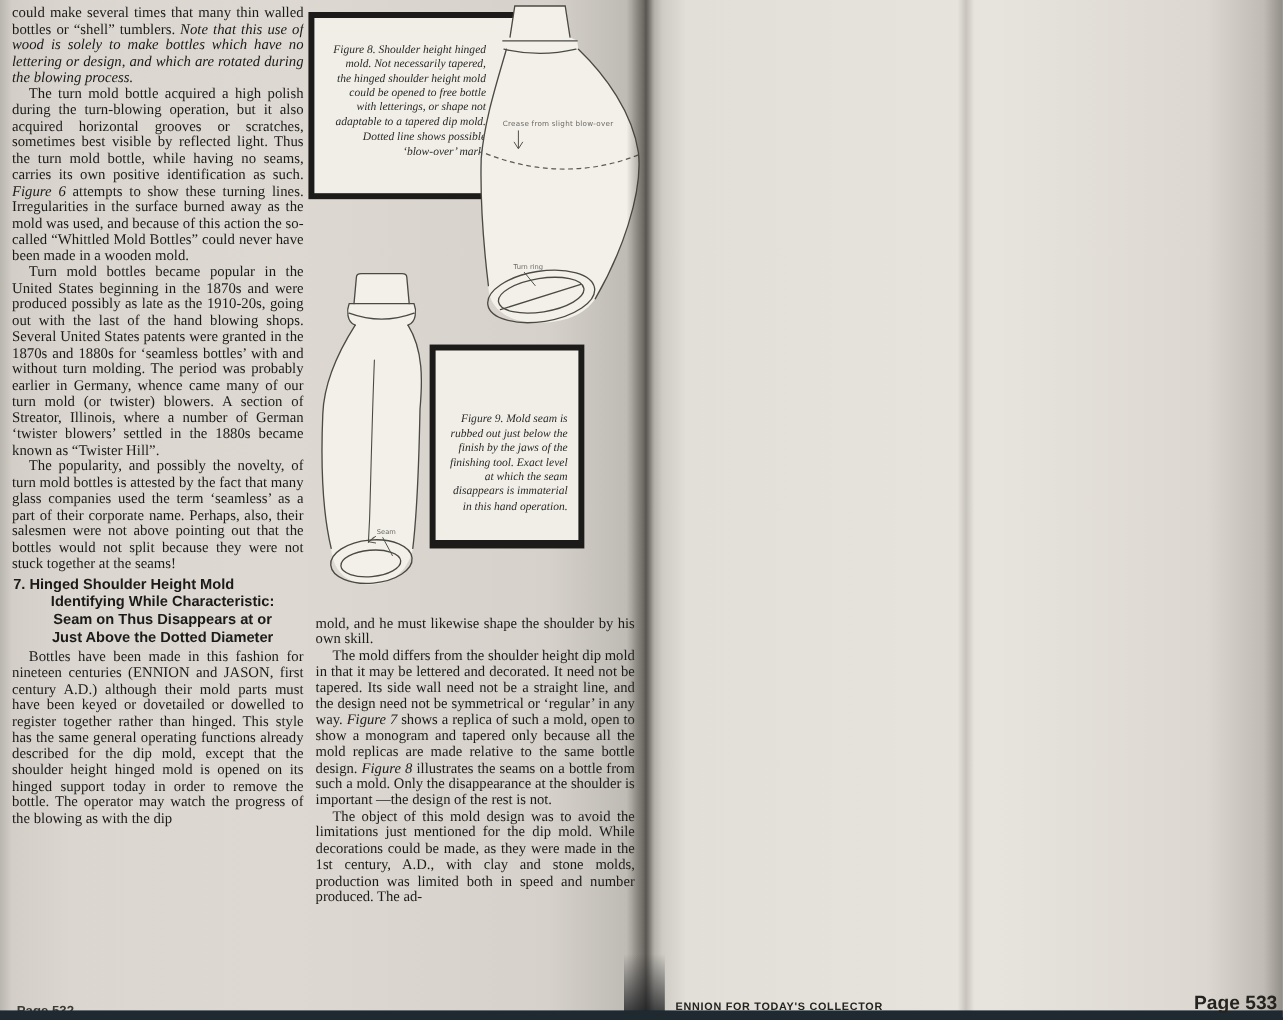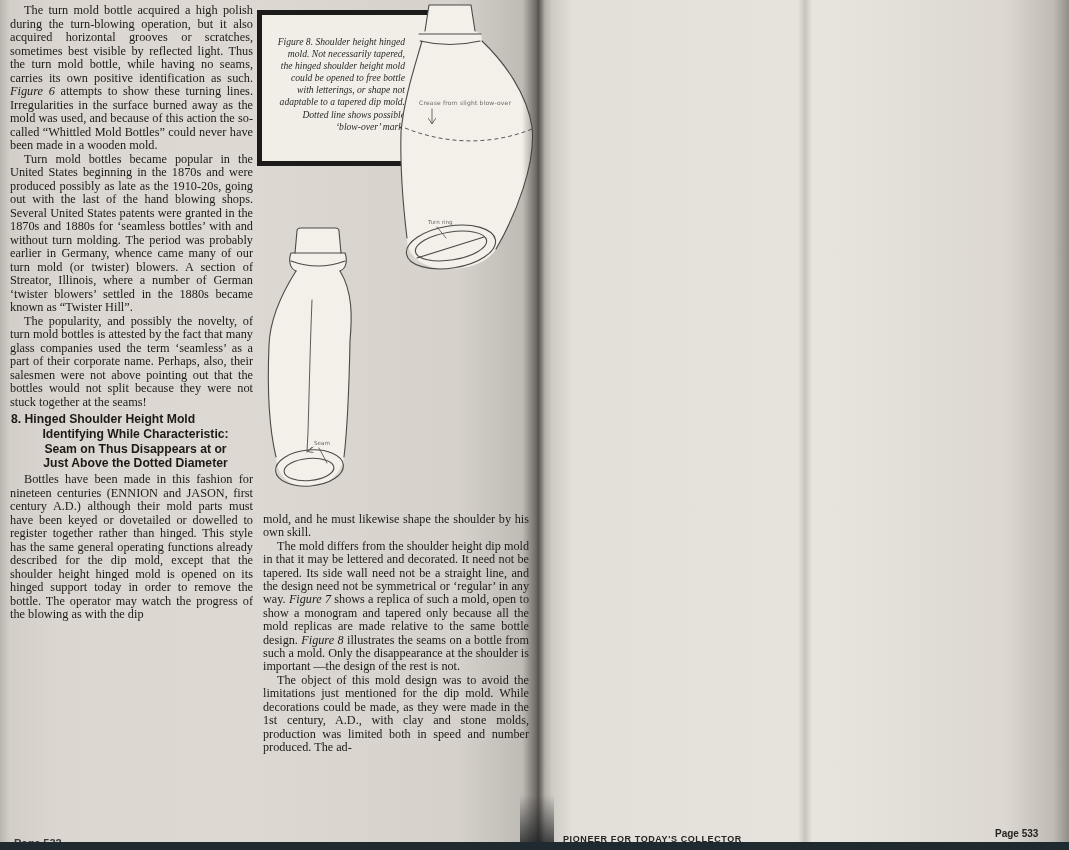--- a/index.html
+++ b/index.html
@@ -37,45 +37,49 @@
   #spine{position:absolute;left:522px;top:0;width:30px;height:850px;z-index:5;
     background:linear-gradient(to right,rgba(60,56,50,0),rgba(60,56,50,.45) 42%,rgba(38,36,32,.55) 55%,rgba(90,86,80,.18) 78%,rgba(0,0,0,0));}
   #spine-bottom{position:absolute;left:520px;top:795px;width:34px;height:55px;z-index:5;
     background:linear-gradient(to bottom,rgba(20,22,26,0),rgba(20,22,26,.85));}
   #colgap-shadow{position:absolute;left:798px;top:0;width:14px;height:843px;z-index:2;
     background:linear-gradient(to right,rgba(120,115,108,0),rgba(120,115,108,.28) 50%,rgba(120,115,108,0));}
   #bottom-bar{position:absolute;left:0;top:842px;width:1069px;height:8px;background:#1e2930;z-index:6;}
   
   .footer-sans{position:absolute;font-family:"Liberation Sans",sans-serif;font-weight:bold;color:#24231f;}
   #running-footer{left:563px;top:834px;font-size:9px;letter-spacing:.6px;z-index:7;}
-  #page-num-right{left:995px;top:828px;font-size:10px;z-index:7;}
+  #page-num-right{left:995px;top:828px;font-size:16px;z-index:7;}
   #page-num-left{left:14px;top:837px;font-size:11px;color:#3c3a36;z-index:4;}
 </style>
 </head>
 <body>
 
 <div id="stage">
 
   <div id="left-page" class="page">
     <div id="col1" class="col">
+        <p class="para noindent"><span>could make several times that many thin walled bottles or “shell” tumblers. </span><span class="it">Note that this use of wood is solely to make bottles which have no lettering or design, and which are rotated during the blowing process.</span></p>
         <p class="para"><span>The turn mold bottle acquired a high polish during the turn-blowing operation, but it also acquired horizontal grooves or scratches, sometimes best visible by reflected light. Thus the turn mold bottle, while having no seams, carries its own positive identification as such. </span><span class="it">Figure 6</span><span> attempts to show these turning lines. Irregularities in the surface burned away as the mold was used, and because of this action the so-called “Whittled Mold Bottles” could never have been made in a wooden mold.</span></p>
         <p class="para"><span>Turn mold bottles became popular in the United States beginning in the 1870s and were produced possibly as late as the 1910-20s, going out with the last of the hand blowing shops. Several United States patents were granted in the 1870s and 1880s for ‘seamless bottles’ with and without turn molding. The period was probably earlier in Germany, whence came many of our turn mold (or twister) blowers. A section of Streator, Illinois, where a number of German ‘twister blowers’ settled in the 1880s became known as “Twister Hill”.</span></p>
         <p class="para"><span>The popularity, and possibly the novelty, of turn mold bottles is attested by the fact that many glass companies used the term ‘seamless’ as a part of their corporate name. Perhaps, also, their salesmen were not above pointing out that the bottles would not split because they were not stuck together at the seams!</span></p>
         <div class="heading">
-          <div class="h-line1">8. Hinged Shoulder Height Mold</div>
+          <div class="h-line1">7. Hinged Shoulder Height Mold</div>
           <div class="h-rest">Identifying While Characteristic:</div>
           <div class="h-rest">Seam on Thus Disappears at or</div>
           <div class="h-rest">Just Above the Dotted Diameter</div>
         </div>
         <p class="para"><span>Bottles have been made in this fashion for nineteen centuries (ENNION and JASON, first century A.D.) although their mold parts must have been keyed or dovetailed or dowelled to register together rather than hinged. This style has the same general operating functions already described for the dip mold, except that the shoulder height hinged mold is opened on its hinged support today in order to remove the bottle. The operator may watch the progress of the blowing as with the dip</span></p>
       </div>
 
     <div id="figure-area">
       <div id="fig8-box" class="figbox">
         <div id="fig8-caption" class="figcaption">Figure 8. Shoulder height hinged mold. Not necessarily tapered, the hinged shoulder height mold could be opened to free bottle with letterings, or shape not adaptable to a tapered dip mold. Dotted line shows possible ‘blow-over’ mark.</div>
+      </div>
+      <div id="fig9-box" class="figbox">
+        <div id="fig9-caption" class="figcaption">Figure 9. Mold seam is rubbed out just below the finish by the jaws of the finishing tool. Exact level at which the seam disappears is immaterial in this hand operation.</div>
       </div>
 
       <svg id="bottle-svg" viewBox="0 0 282 515">
 
         <g>
           <path class="bfill" d="M174,5 L216,5 L220,31 L226,34 L227,41
               C250,63 272,94 277,127 C281,162 262,213 241,249
               C232,263 214,269 194,269 C168,269 153,257 152,240
               C148,205 145,170 146,132 C149,99 159,69 167,41 L164,34 L170,31 Z"></path>
           <path class="bline" d="M170,31 L174,5 L216,5 L220,31"></path>
@@ -122,17 +126,17 @@
   <div id="right-page" class="page">
     
     
   </div>
 
   <div id="colgap-shadow"></div>
   <div id="spine"></div>
   <div id="spine-bottom"></div>
 
   <div id="page-num-left" class="footer-sans">Page 532</div>
-  <div id="running-footer" class="footer-sans">PIONEER FOR TODAY'S COLLECTOR</div>
+  <div id="running-footer" class="footer-sans">ENNION FOR TODAY'S COLLECTOR</div>
   <div id="page-num-right" class="footer-sans">Page 533</div>
 
   <div id="bottom-bar"></div>
 </div>
 
 </body></html>

